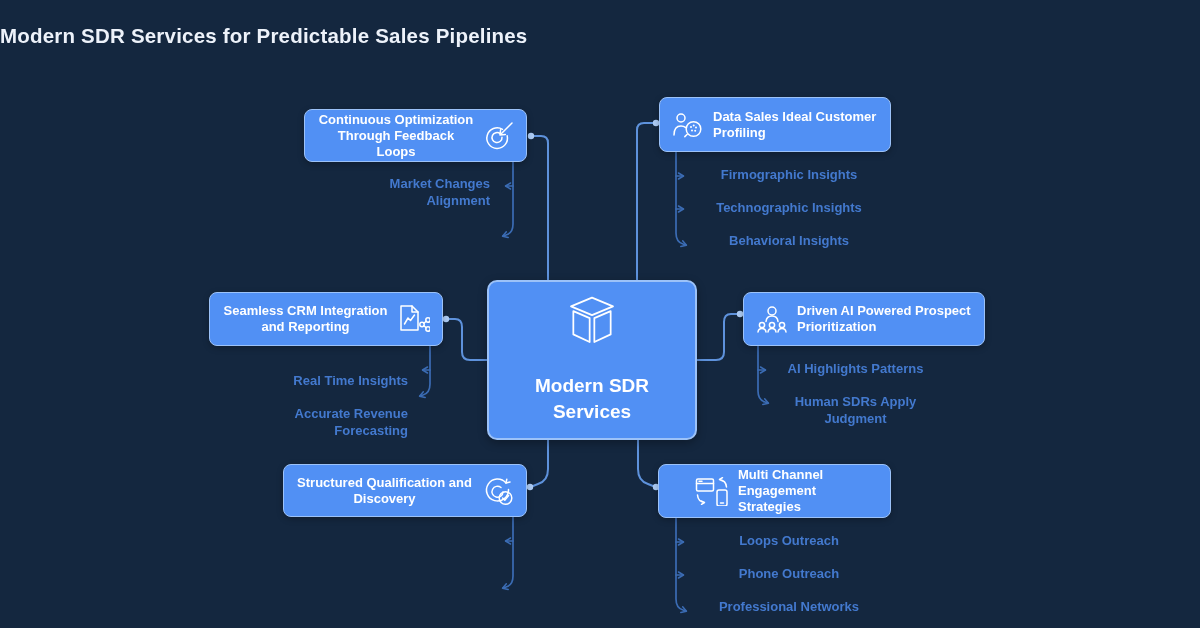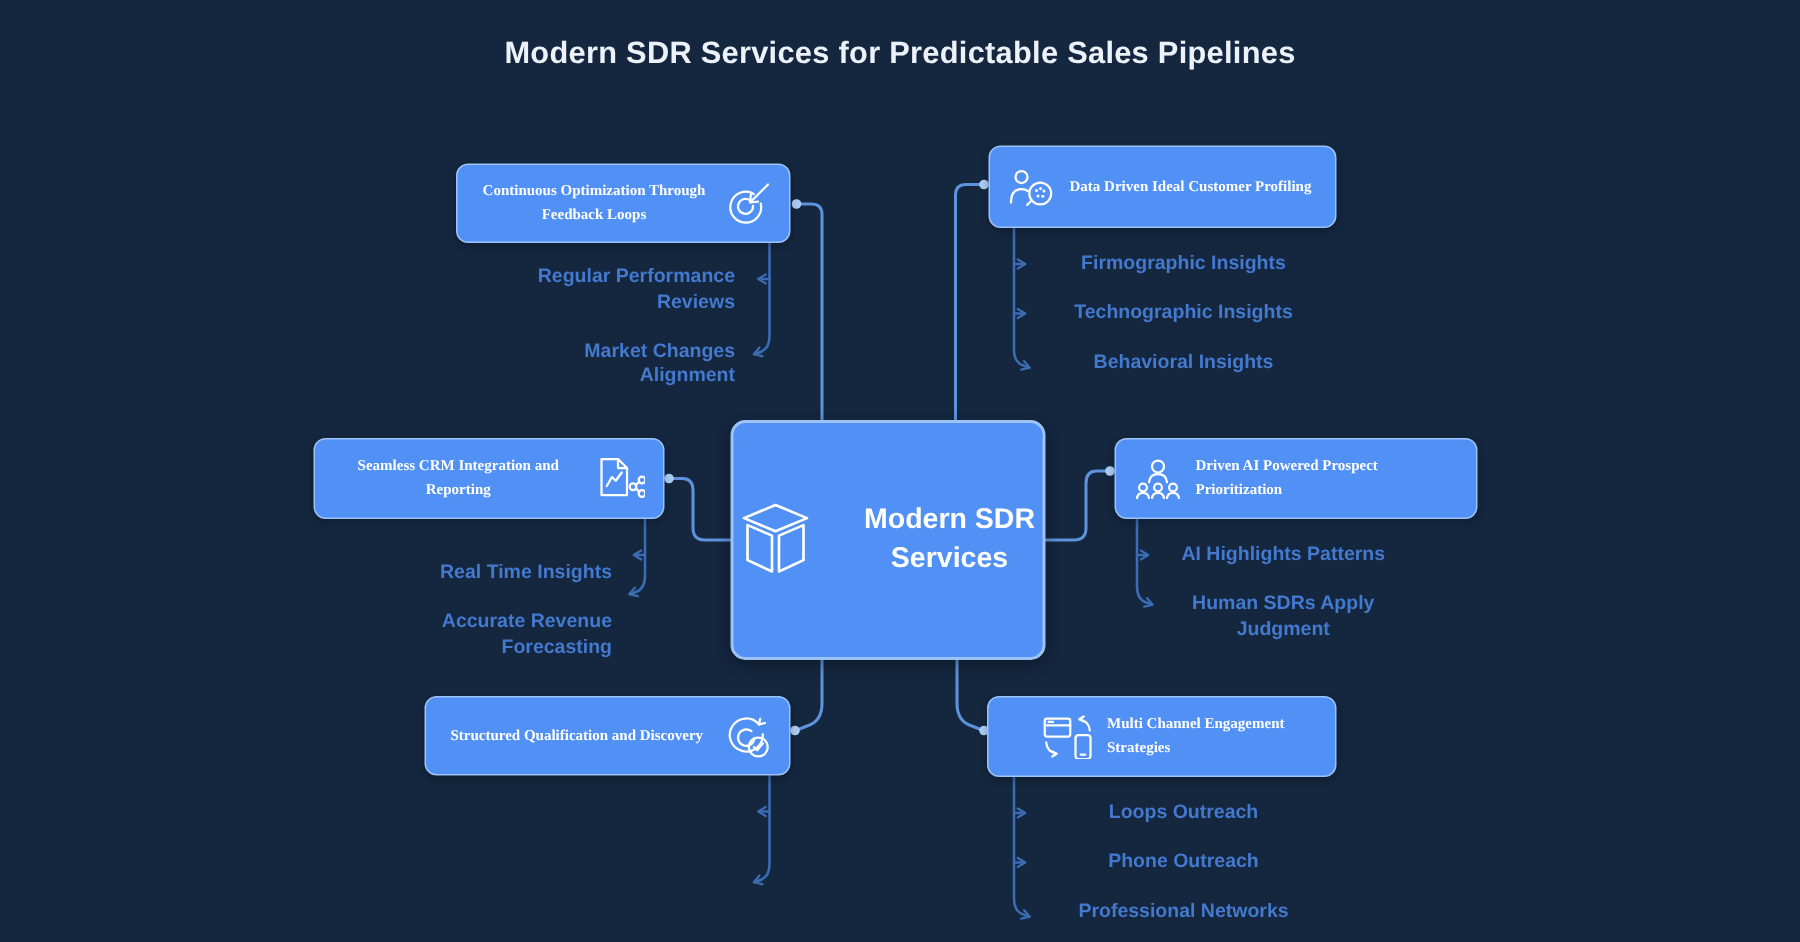--- a/index.html
+++ b/index.html
@@ -4,38 +4,38 @@
 <style>
   :root{
     --background:#14273F; --node-fill:#5190F4; --node-border:#9CC2F8;
     --node-text:#FFFFFF; --item-text:#4379CE; --connector:#5E92DC;
     --subconnector:#3B6CB4; --dot:#AECDF6; --title-text:#EDF2FA;
   }
   *{margin:0;padding:0;box-sizing:border-box;}
   html,body{width:1200px;height:628px;overflow:hidden;}
   body{background:var(--background);font-family:"Liberation Sans",sans-serif;}
   .canvas{position:relative;width:1200px;height:628px;background:var(--background);}
-  .page-title{position:absolute;top:24px;left:0;width:100%;text-align:center;
+  .page-title{position:absolute;top:24px;left:0;width:100%;
     color:var(--title-text);font-size:20.5px;font-weight:bold;letter-spacing:.2px;}
   .wires{position:absolute;top:0;left:0;}
   .wire-main path{stroke:var(--connector);stroke-width:2;fill:none;stroke-linecap:round;}
   .wire-sub path{stroke:var(--subconnector);stroke-width:1.7;fill:none;stroke-linecap:round;}
   .arrowhead{stroke:var(--subconnector);stroke-width:1.5;fill:none;stroke-linecap:round;stroke-linejoin:round;}
   .dots circle{fill:var(--dot);}
   .node{position:absolute;display:flex;align-items:center;gap:9px;padding:6px 12px;
     background:var(--node-fill);border:1.5px solid var(--node-border);border-radius:8px;
     box-shadow:0 2px 6px rgba(0,0,0,.25);}
-  .node-title{color:var(--node-text);font-size:10px;font-weight:bold;line-height:16px;flex:1;font-family:Liberation Serif, serif;}
+  .node-title{color:var(--node-text);font-size:13px;font-weight:bold;line-height:16px;flex:1;}
   .node-left .node-title{text-align:center;}
   .node-right .node-title{text-align:left;}
   .node-icon{flex:0 0 auto;display:flex;align-items:center;justify-content:center;}
   .node-icon svg{display:block;}
   .center-node{position:absolute;left:487px;top:280px;width:210px;height:160px;
     background:var(--node-fill);border:2px solid var(--node-border);border-radius:10px;
-    display:flex;flex-direction:row;align-items:center;justify-content:center;gap:26px;
+    display:flex;flex-direction:column;align-items:center;justify-content:center;gap:26px;
     box-shadow:0 3px 10px rgba(0,0,0,.3);}
   .center-label{color:var(--node-text);font-size:19px;font-weight:bold;line-height:26px;
     text-align:center;width:150px;}
   .items{position:absolute;}
   .items .item{color:var(--item-text);font-size:13px;font-weight:bold;line-height:16.5px;
     margin-bottom:16.5px;}
   .items-right{text-align:right;}
   .items-left{text-align:center;}
   svg.icon{stroke:#fff;fill:none;stroke-width:1.5;stroke-linecap:round;stroke-linejoin:round;}
 </style>
@@ -101,41 +101,40 @@
     <span class="node-title">Continuous Optimization Through Feedback Loops</span>
     <span class="node-icon">
       <svg class="icon" width="30" height="30" viewBox="0 0 30 30">
         <path d="M18.5,8.3 A10.3,10.3 0 1 0 23.2,14.8"></path>
         <path d="M16.2,12.7 A5,5 0 1 0 18,16.2"></path>
         <path d="M28,2 L16,14 M16,14 L21.3,13.4 M16,14 L16.6,8.7"></path>
       </svg>
     </span>
   </div>
   <div class="items items-right" style="right:710px;top:176px;width:145px;">
-    <div class="item">Regular Performance Reviews</div>
     <div class="item">Market Changes Alignment</div>
   </div>
 
   <div class="node node-right" style="left:659px;top:97px;width:232px;height:55px;">
     <span class="node-icon">
       <svg class="icon" width="32" height="28" viewBox="0 0 32 28">
         <circle cx="9" cy="7" r="4"></circle>
         <path d="M2,24 Q2,15 9,15 Q11.8,15 13.4,16.4"></path>
         <circle cx="21.5" cy="18" r="7.3"></circle>
         <path d="M15.2,23.2 L12.8,25.6"></path>
         <g fill="#fff" stroke="none">
           <circle cx="19" cy="16" r="1"></circle>
             <circle cx="21.7" cy="14.6" r="1"></circle>
           <circle cx="24" cy="16.4" r="1"></circle>
             <circle cx="20" cy="19.6" r="1"></circle>
           <circle cx="23.2" cy="19.8" r="1"></circle>
         </g>
       </svg>
     </span>
-    <span class="node-title">Data Driven Ideal Customer Profiling</span>
+    <span class="node-title">Data Sales Ideal Customer Profiling</span>
   </div>
   <div class="items items-left" style="left:694px;top:167px;width:190px;">
     <div class="item">Firmographic Insights</div>
     <div class="item">Technographic Insights</div>
     <div class="item">Behavioral Insights</div>
   </div>
 
   <div class="node node-left" style="left:209px;top:292px;width:234px;height:54px;justify-content:center;">
     <span class="node-title">Seamless CRM Integration and Reporting</span>
     <span class="node-icon">

